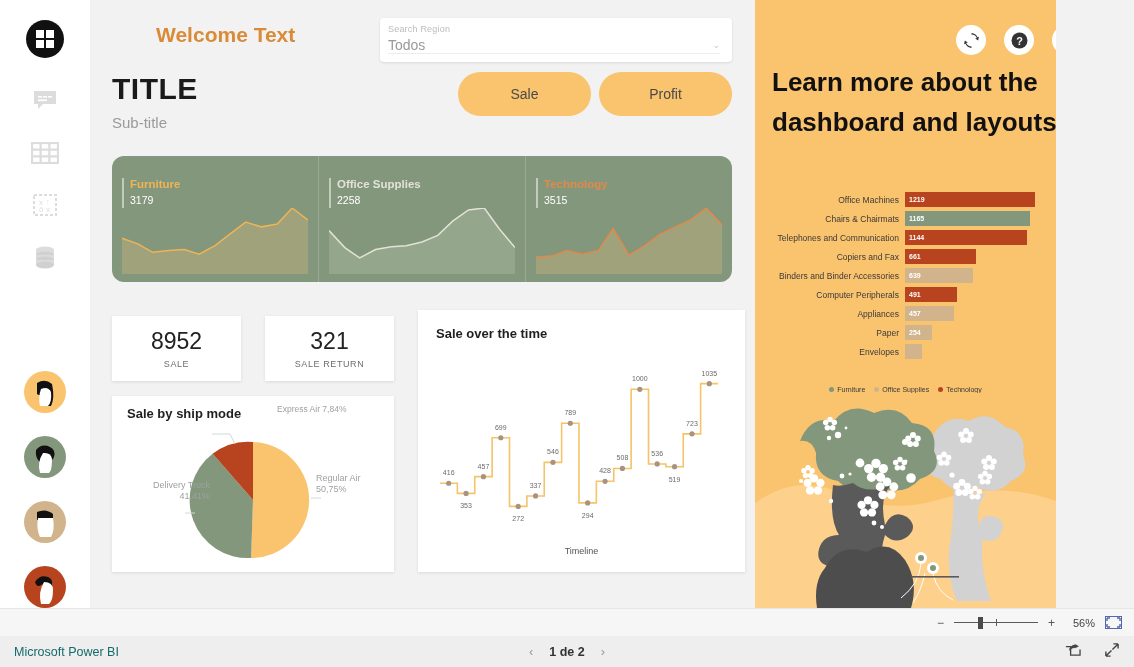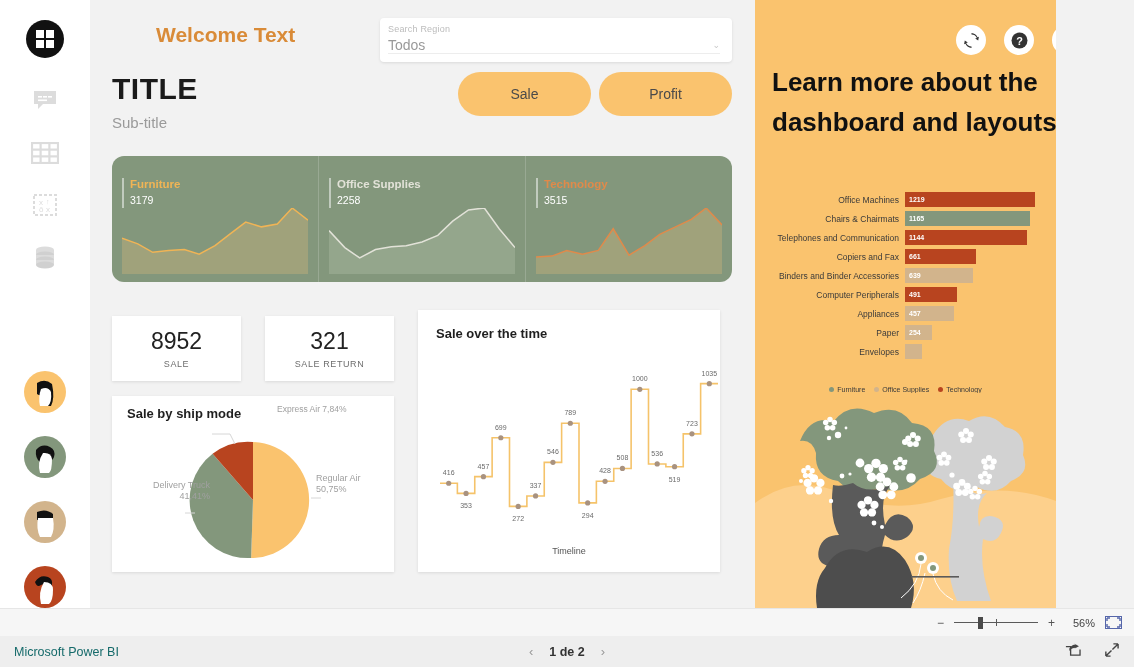--- a/index.html
+++ b/index.html
@@ -94,21 +94,21 @@
   
   .pie-card {
     position: absolute; left: 22px; top: 396px; width: 282px; height: 176px;
     background: #fff; box-shadow: 0 1px 3px rgba(0,0,0,.10);
   }
   .card-title { font-size: 13px; font-weight: bold; color: #1f1f1f; }
   .pie-card .card-title { position: absolute; left: 15px; top: 10px; }
 
   
   .line-card {
-    position: absolute; left: 328px; top: 310px; width: 302px; height: 262px;
+    position: absolute; left: 328px; top: 310px; width: 327px; height: 262px;
     background: #fff; box-shadow: 0 1px 3px rgba(0,0,0,.10);
   }
   .line-card .card-title { position: absolute; left: 18px; top: 16px; }
   .axis-label { position: absolute; left: 0; right: 0; bottom: 16px; text-align: center; font-size: 9px; color: #555; }
 
   
   .right {
     position: absolute; left: 755px; top: 0; width: 301px; height: 608px;
     background: #fac36e; overflow: hidden;
   }

